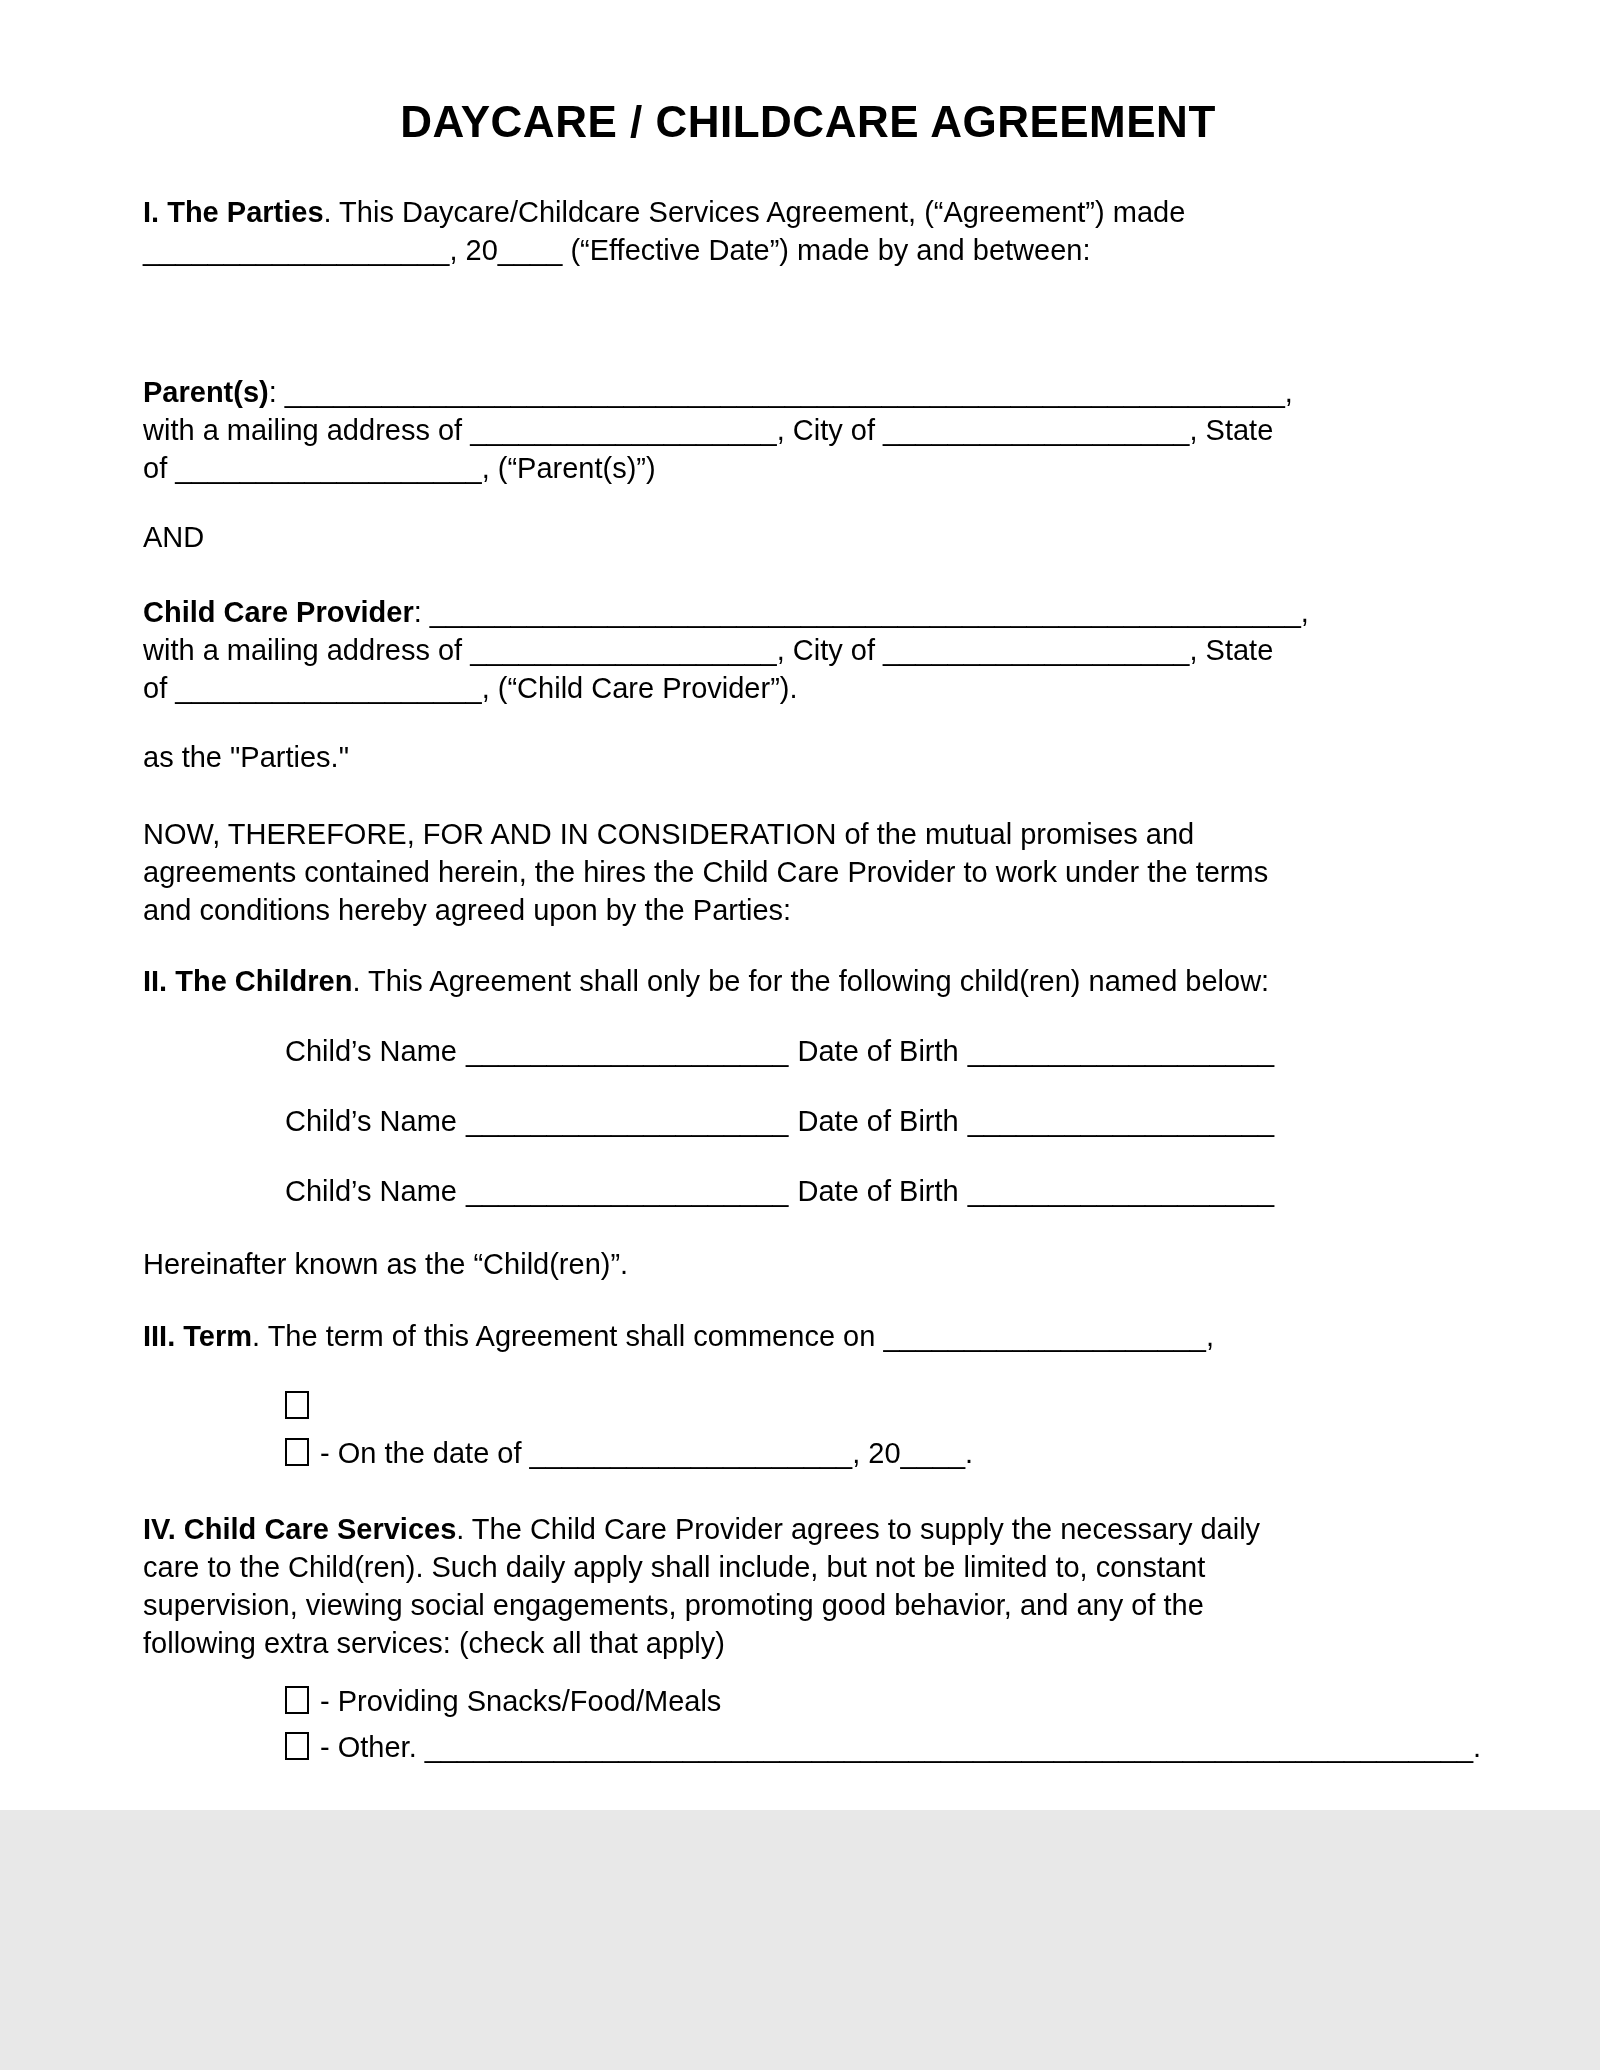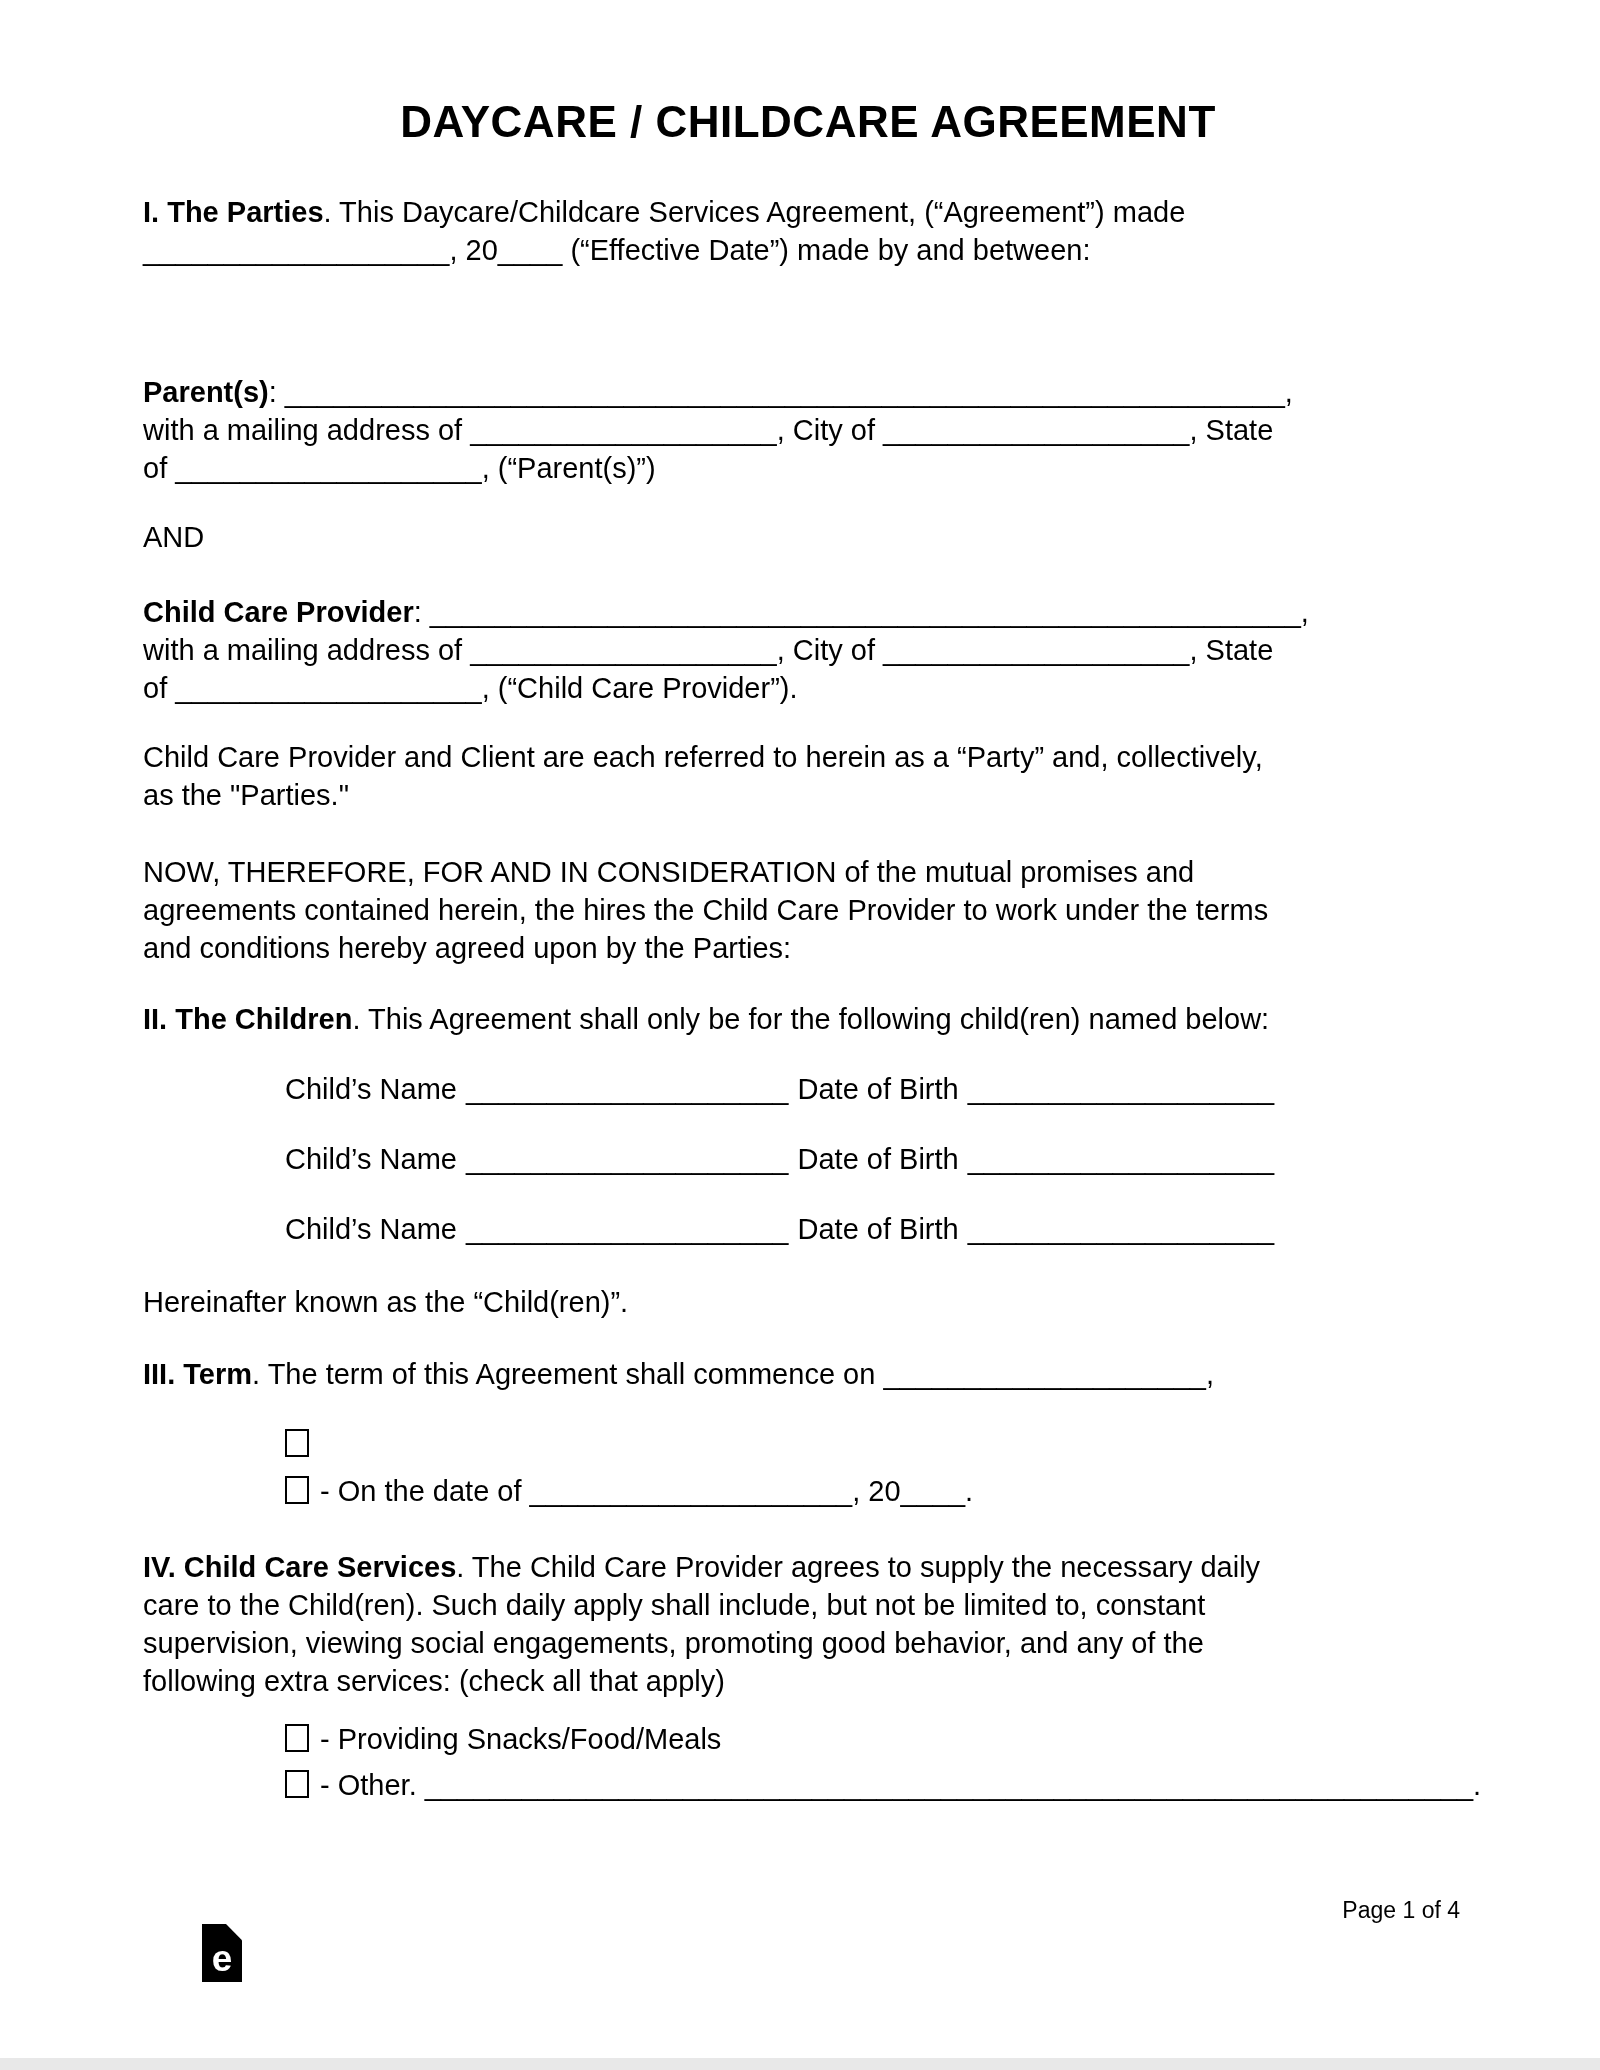--- a/index.html
+++ b/index.html
@@ -1,19 +1,19 @@
 <!DOCTYPE html>
 <html><head>
 <meta charset="utf-8">
 <style>
   html,body { margin:0; padding:0; background:#e8e8e8; }
   .page {
     position: relative;
     width: 1600px;
-    height: 2058px;
+    height: 1810px;
     margin: 0 auto;
     background: #ffffff;
     font-family: "Liberation Sans", sans-serif;
     color: #000;
     font-size: 29px;
     overflow: hidden;
   }
   .content {
     position: absolute;
     left: 143px;
@@ -134,21 +134,20 @@
 
     <div class="t-and line">AND</div>
 
     <div class="t-provider">
       <div class="line"><span class="b">Child Care Provider</span><span>: ______________________________________________________,</span></div>
       <div class="line"><span>with a mailing address of ___________________, City of ___________________, State</span></div>
       <div class="line"><span>of ___________________, (“Child Care Provider”).</span></div>
     </div>
 
     <div class="t-parties">
-      <div class="line">Child Care Provider and Client are each referred to herein as a “Party” and, collectively,</div>
       <div class="line">as the "Parties."</div>
     </div>
 
     <div class="t-now">
       <div class="line">NOW, THEREFORE, FOR AND IN CONSIDERATION of the mutual promises and</div>
       <div class="line">agreements contained herein, the hires the Child Care Provider to work under the terms</div>
       <div class="line">and conditions hereby agreed upon by the Parties:</div>
     </div>
 
     <div class="t-s2">

